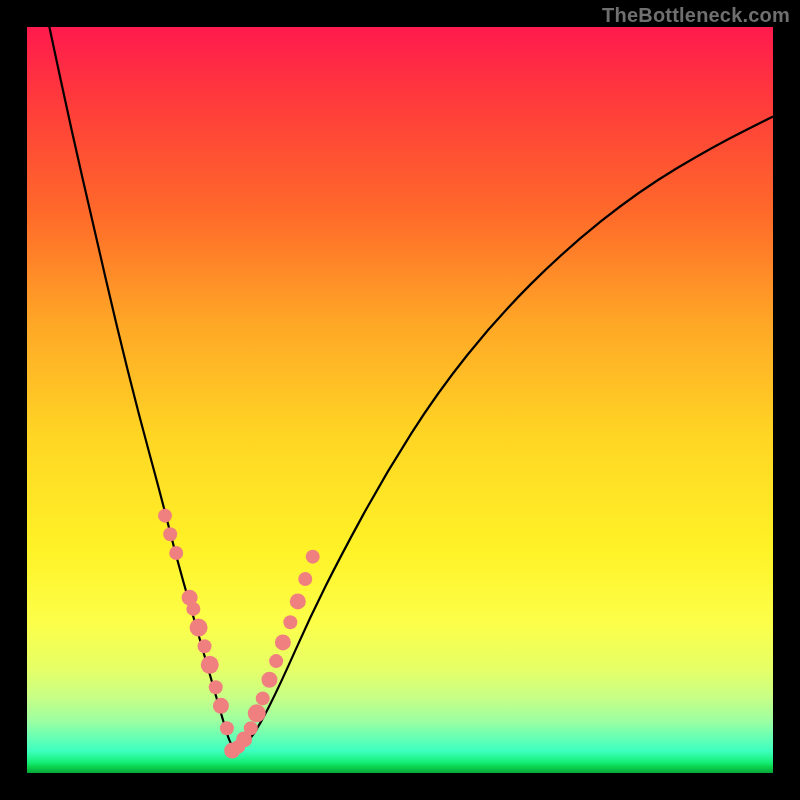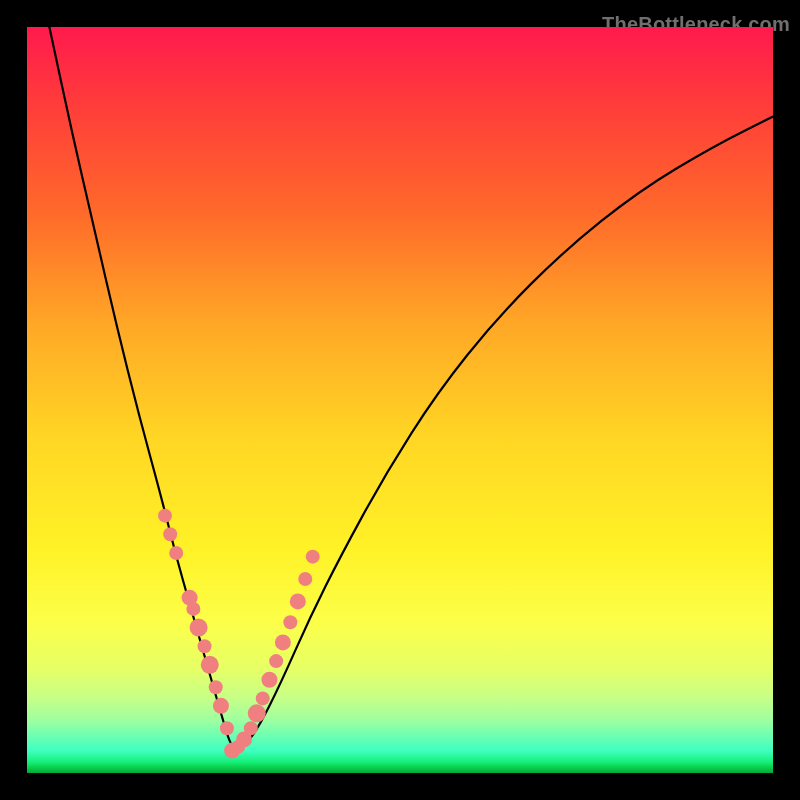--- a/index.html
+++ b/index.html
@@ -43,21 +43,20 @@
   }
   .watermark {
     position: absolute;
     top: 4px;
     right: 10px;
     font-size: 20px;
     font-weight: 600;
     color: #6f6f6f;
     letter-spacing: 0.2px;
     user-select: none;
-    margin-top: 9px;
   }
   svg {
     position: absolute;
     top: 0;
     left: 0;
   }
 </style>
 </head>
 <body>
 

